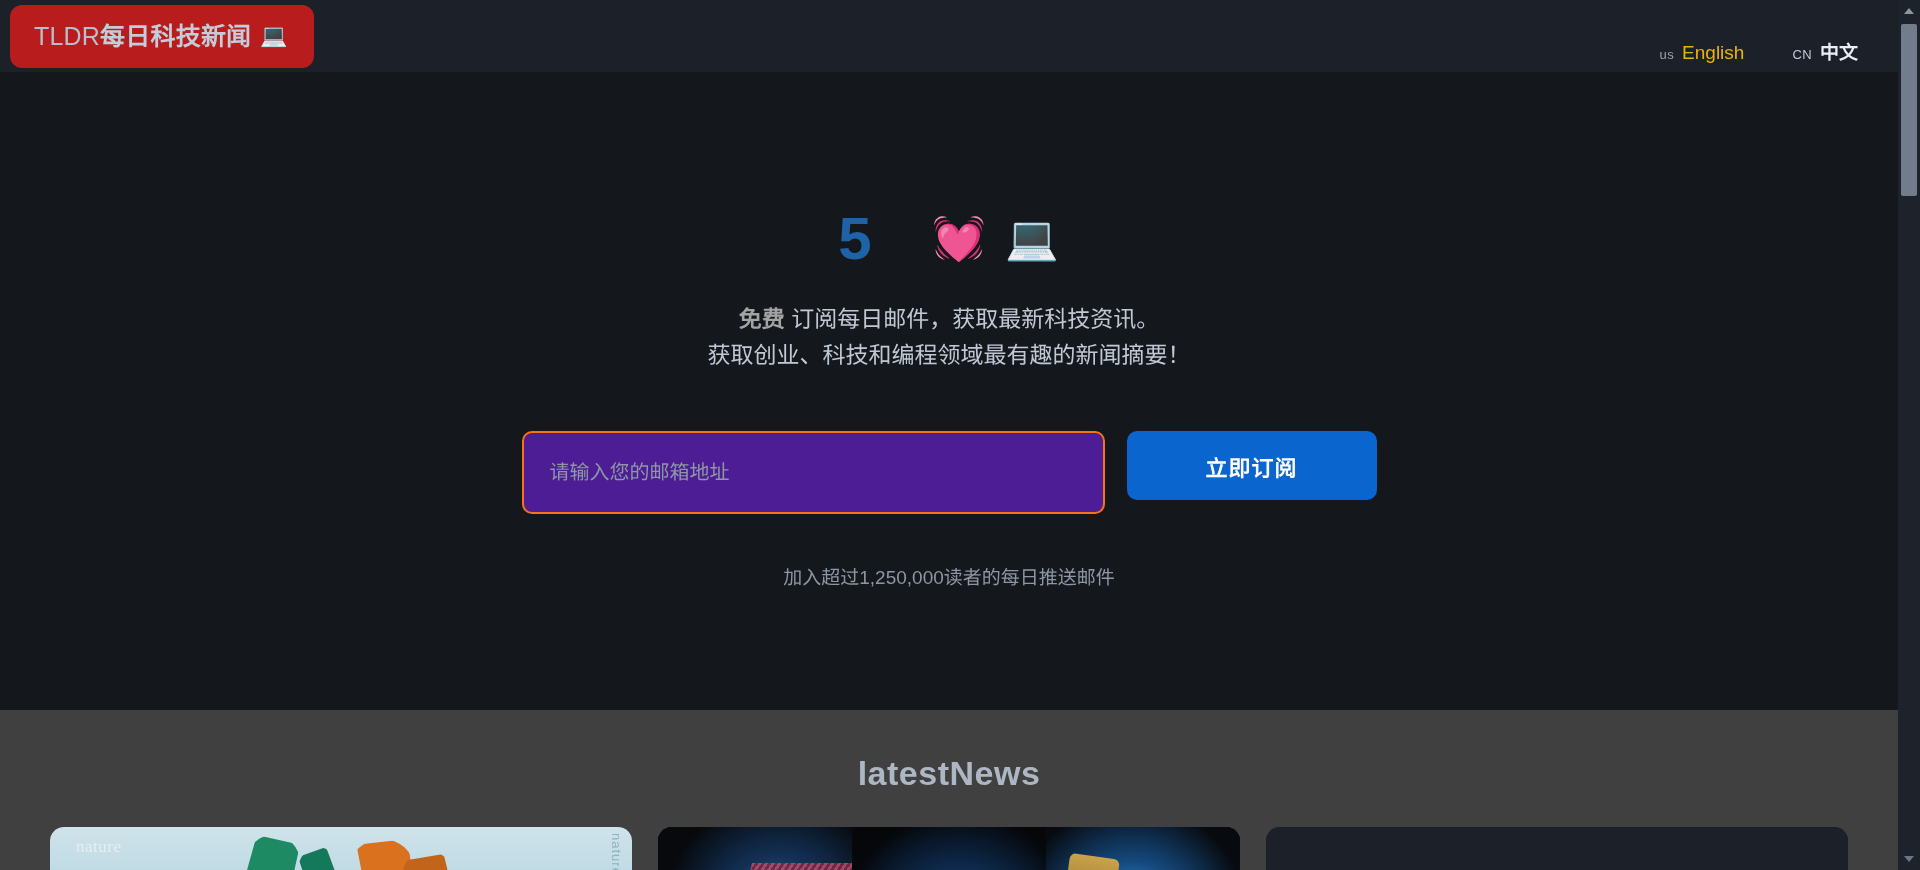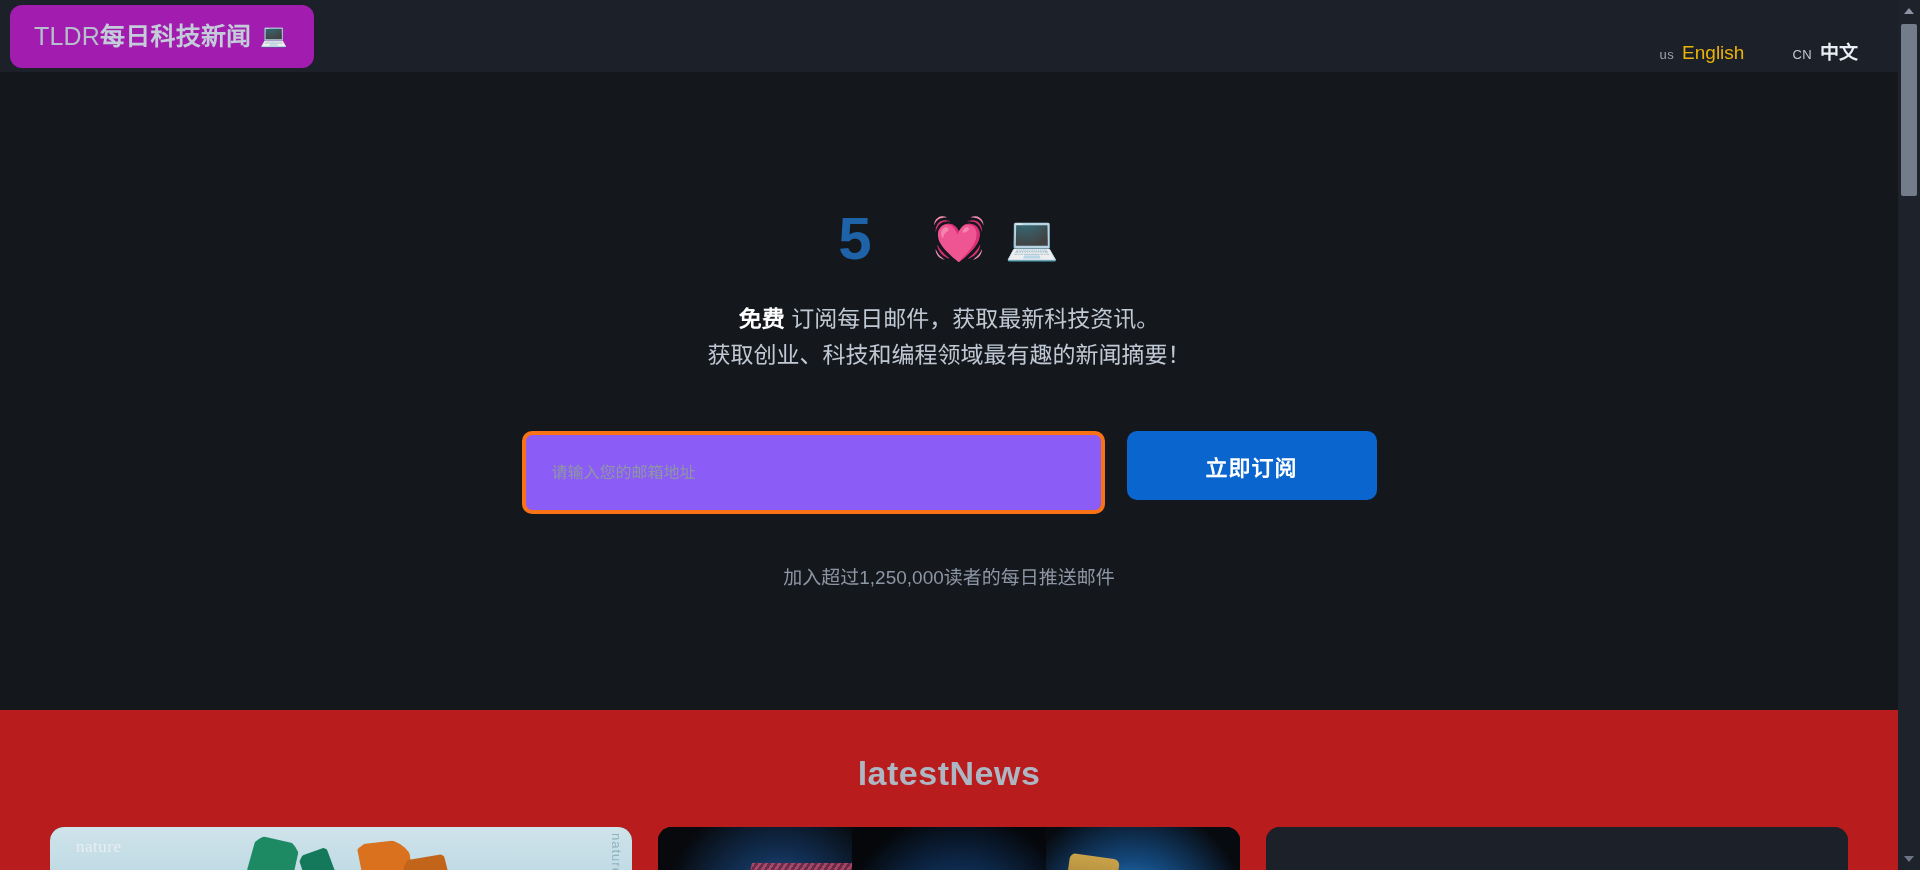--- a/index.html
+++ b/index.html
@@ -33,21 +33,21 @@
     z-index: 20;
   }
 
   .logo-pill {
     margin-left: 10px;
     height: 63px;
     display: flex;
     align-items: center;
     padding: 0 26px 0 24px;
     border-radius: 12px;
-    background: #a21caf;
+    background: #b91c1c;
     cursor: pointer;
     white-space: nowrap;
   }
   .logo-text {
     font-size: 25px;
     color: #b6bfcc;
     letter-spacing: 0.2px;
     line-height: 1;
   }
   .logo-text .cn { font-weight: 700; color: #c3ccd8; }
@@ -139,38 +139,38 @@
   .headline .emoji + .emoji { margin-left: 18px; }
 
   .subtitle {
     margin-top: 30px;
     text-align: center;
     font-size: 23px;
     color: #c0c8d4;
     line-height: 1.55;
     white-space: nowrap;
   }
-  .subtitle .free { color: #ffffff; font-weight: 700; text-align: right; }
+  .subtitle .free { color: #a3a3a3; font-weight: 700; text-align: right; }
   .subtitle-line2 { display: block; }
 
   .form-row {
     margin-top: 58px;
     display: flex;
     align-items: stretch;
     gap: 22px;
   }
 
   .email-input {
     width: 583px;
     height: 83px;
     border-radius: 10px;
-    background: #8b5cf6;
-    border: 4px solid #f97316;
+    background: #4c1d95;
+    border: 2px solid #f97316;
     padding: 0 26px;
-    font-size: 16px;
+    font-size: 20px;
     color: #d6dde6;
     font-family: "Liberation Sans", "DejaVu Sans", sans-serif;
     outline: none;
   }
   .email-input::placeholder { color: #8e97a4; }
 
   .subscribe-btn {
     width: 250px;
     height: 69px;
     border: none;
@@ -190,21 +190,21 @@
     color: #8d96a4;
     white-space: nowrap;
   }
 
   
   .news-section {
     position: absolute;
     top: 710px; left: 0;
     width: 1898px;
     height: 160px;
-    background: #b91c1c;
+    background: #404040;
     display: flex;
     flex-direction: column;
     align-items: center;
     overflow: hidden;
   }
   .news-title {
     margin-top: 44px;
     font-size: 34px;
     font-weight: 700;
     color: #adb7c4;

